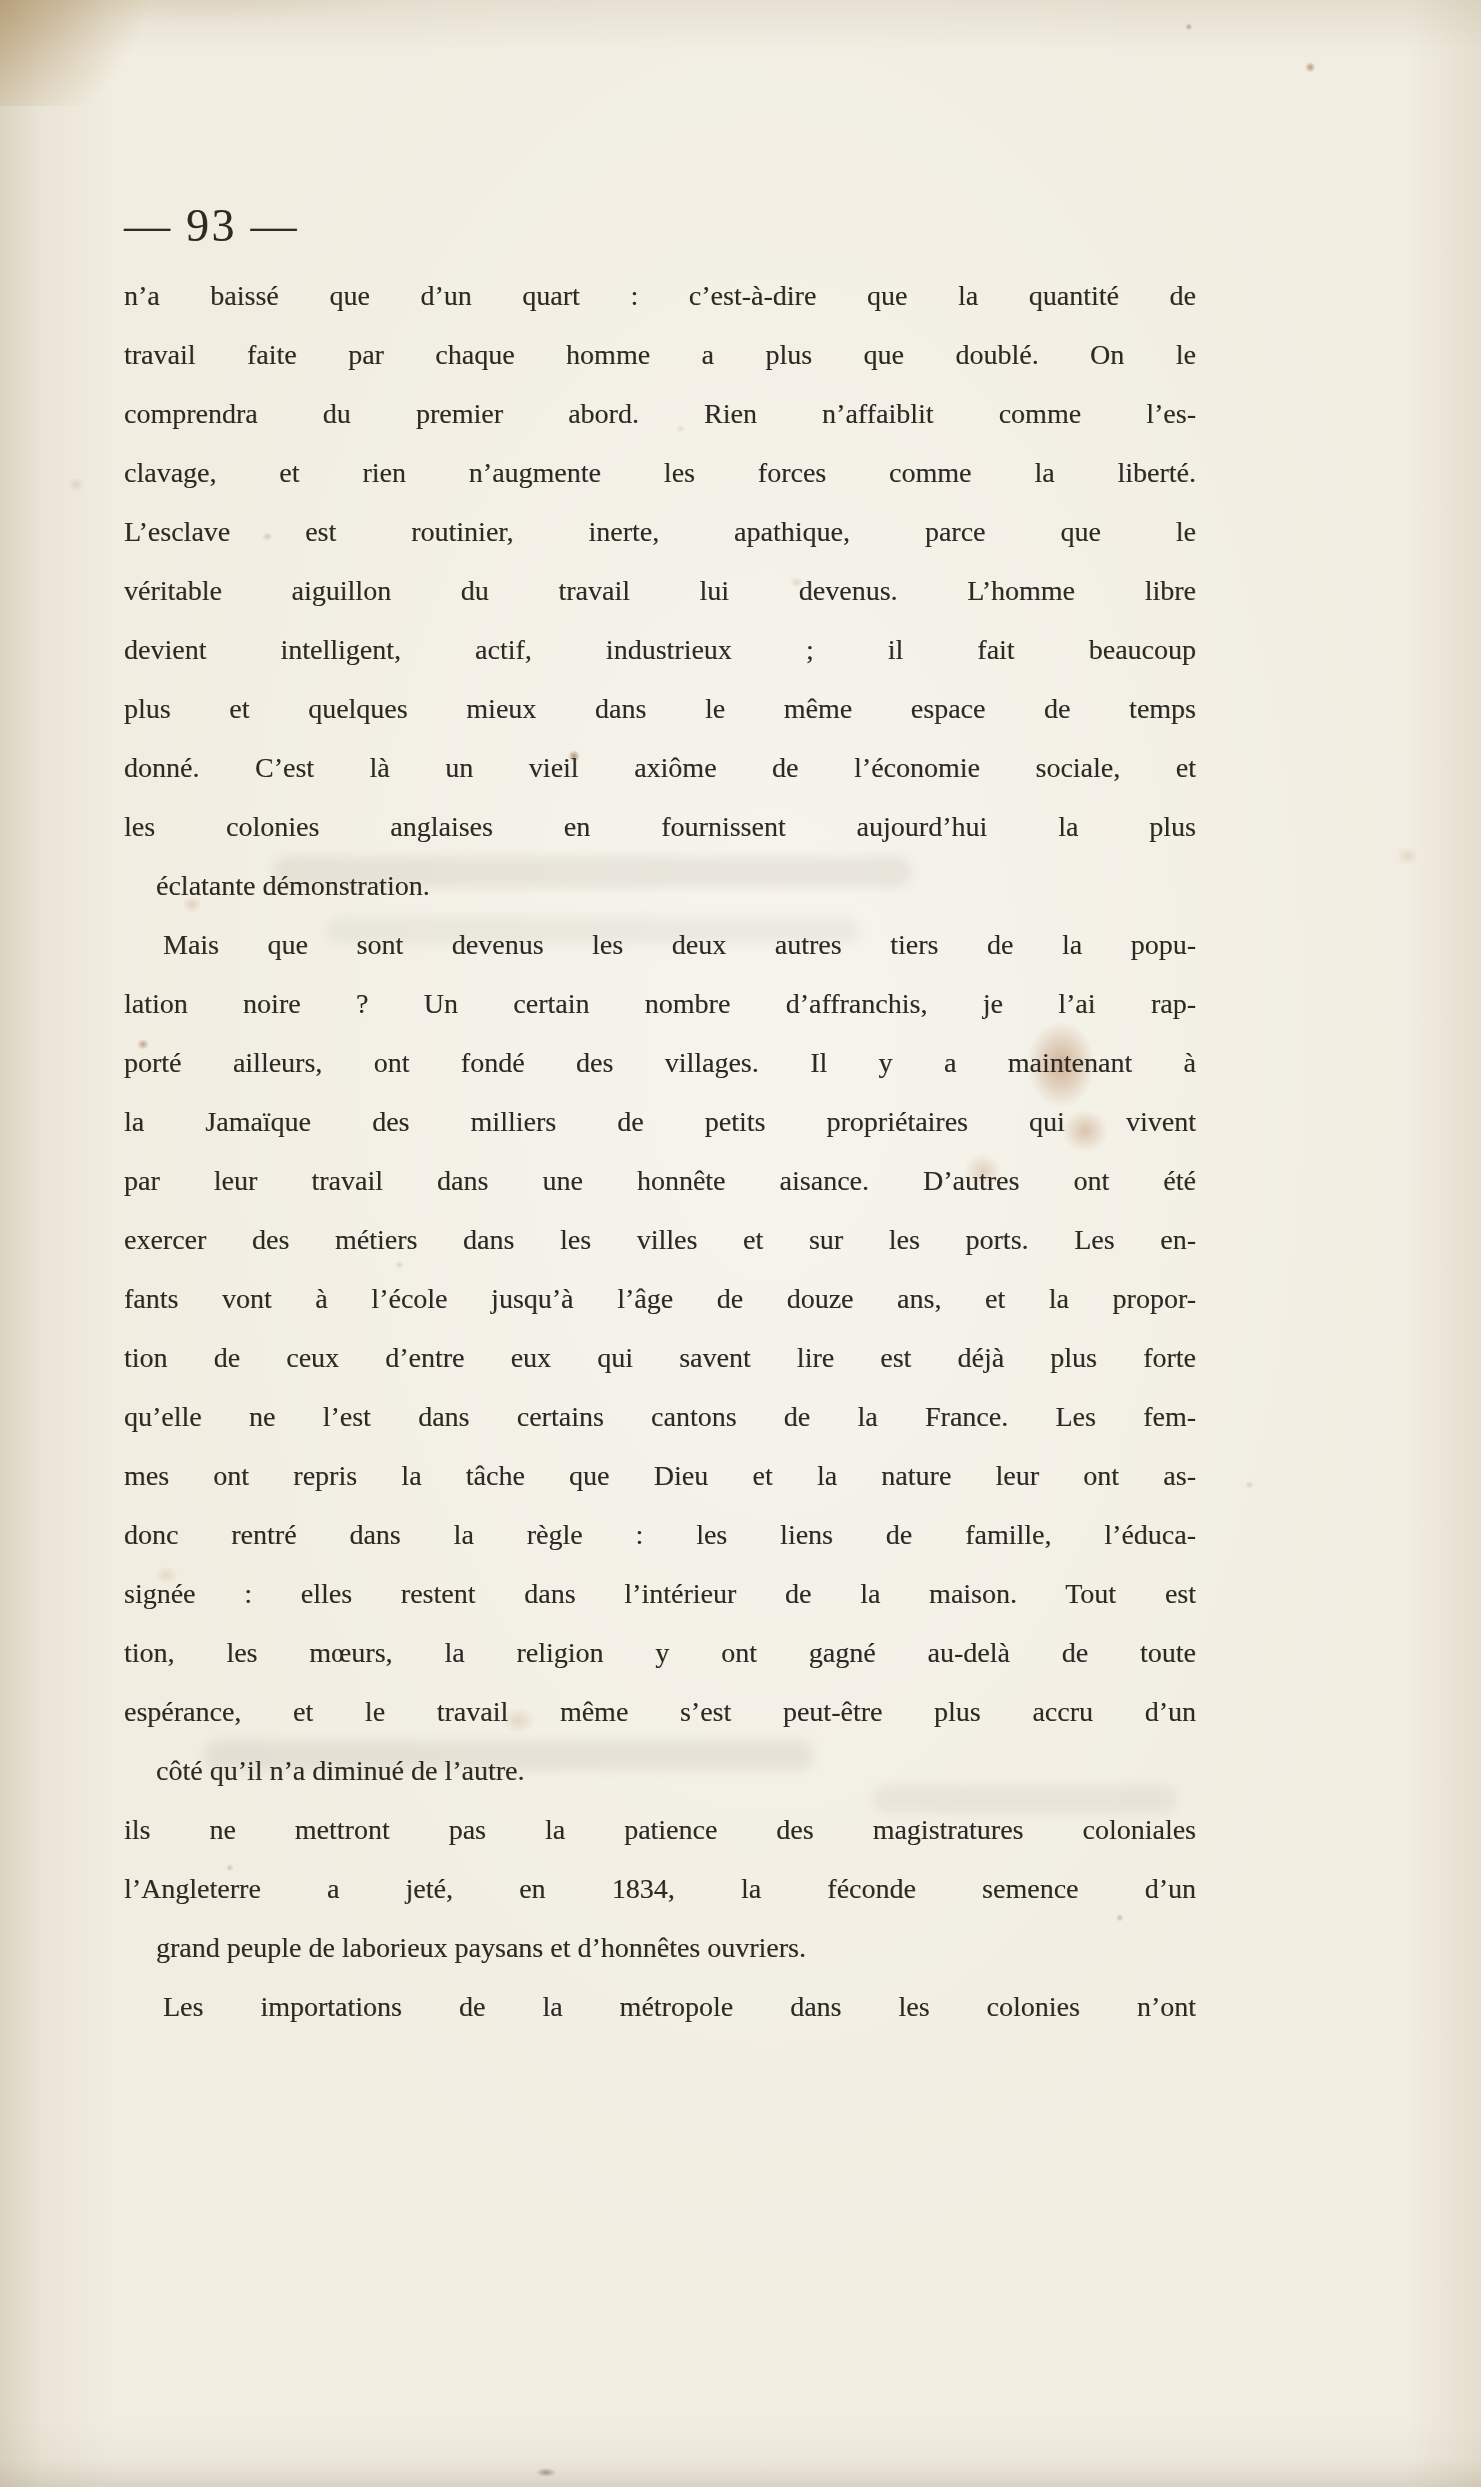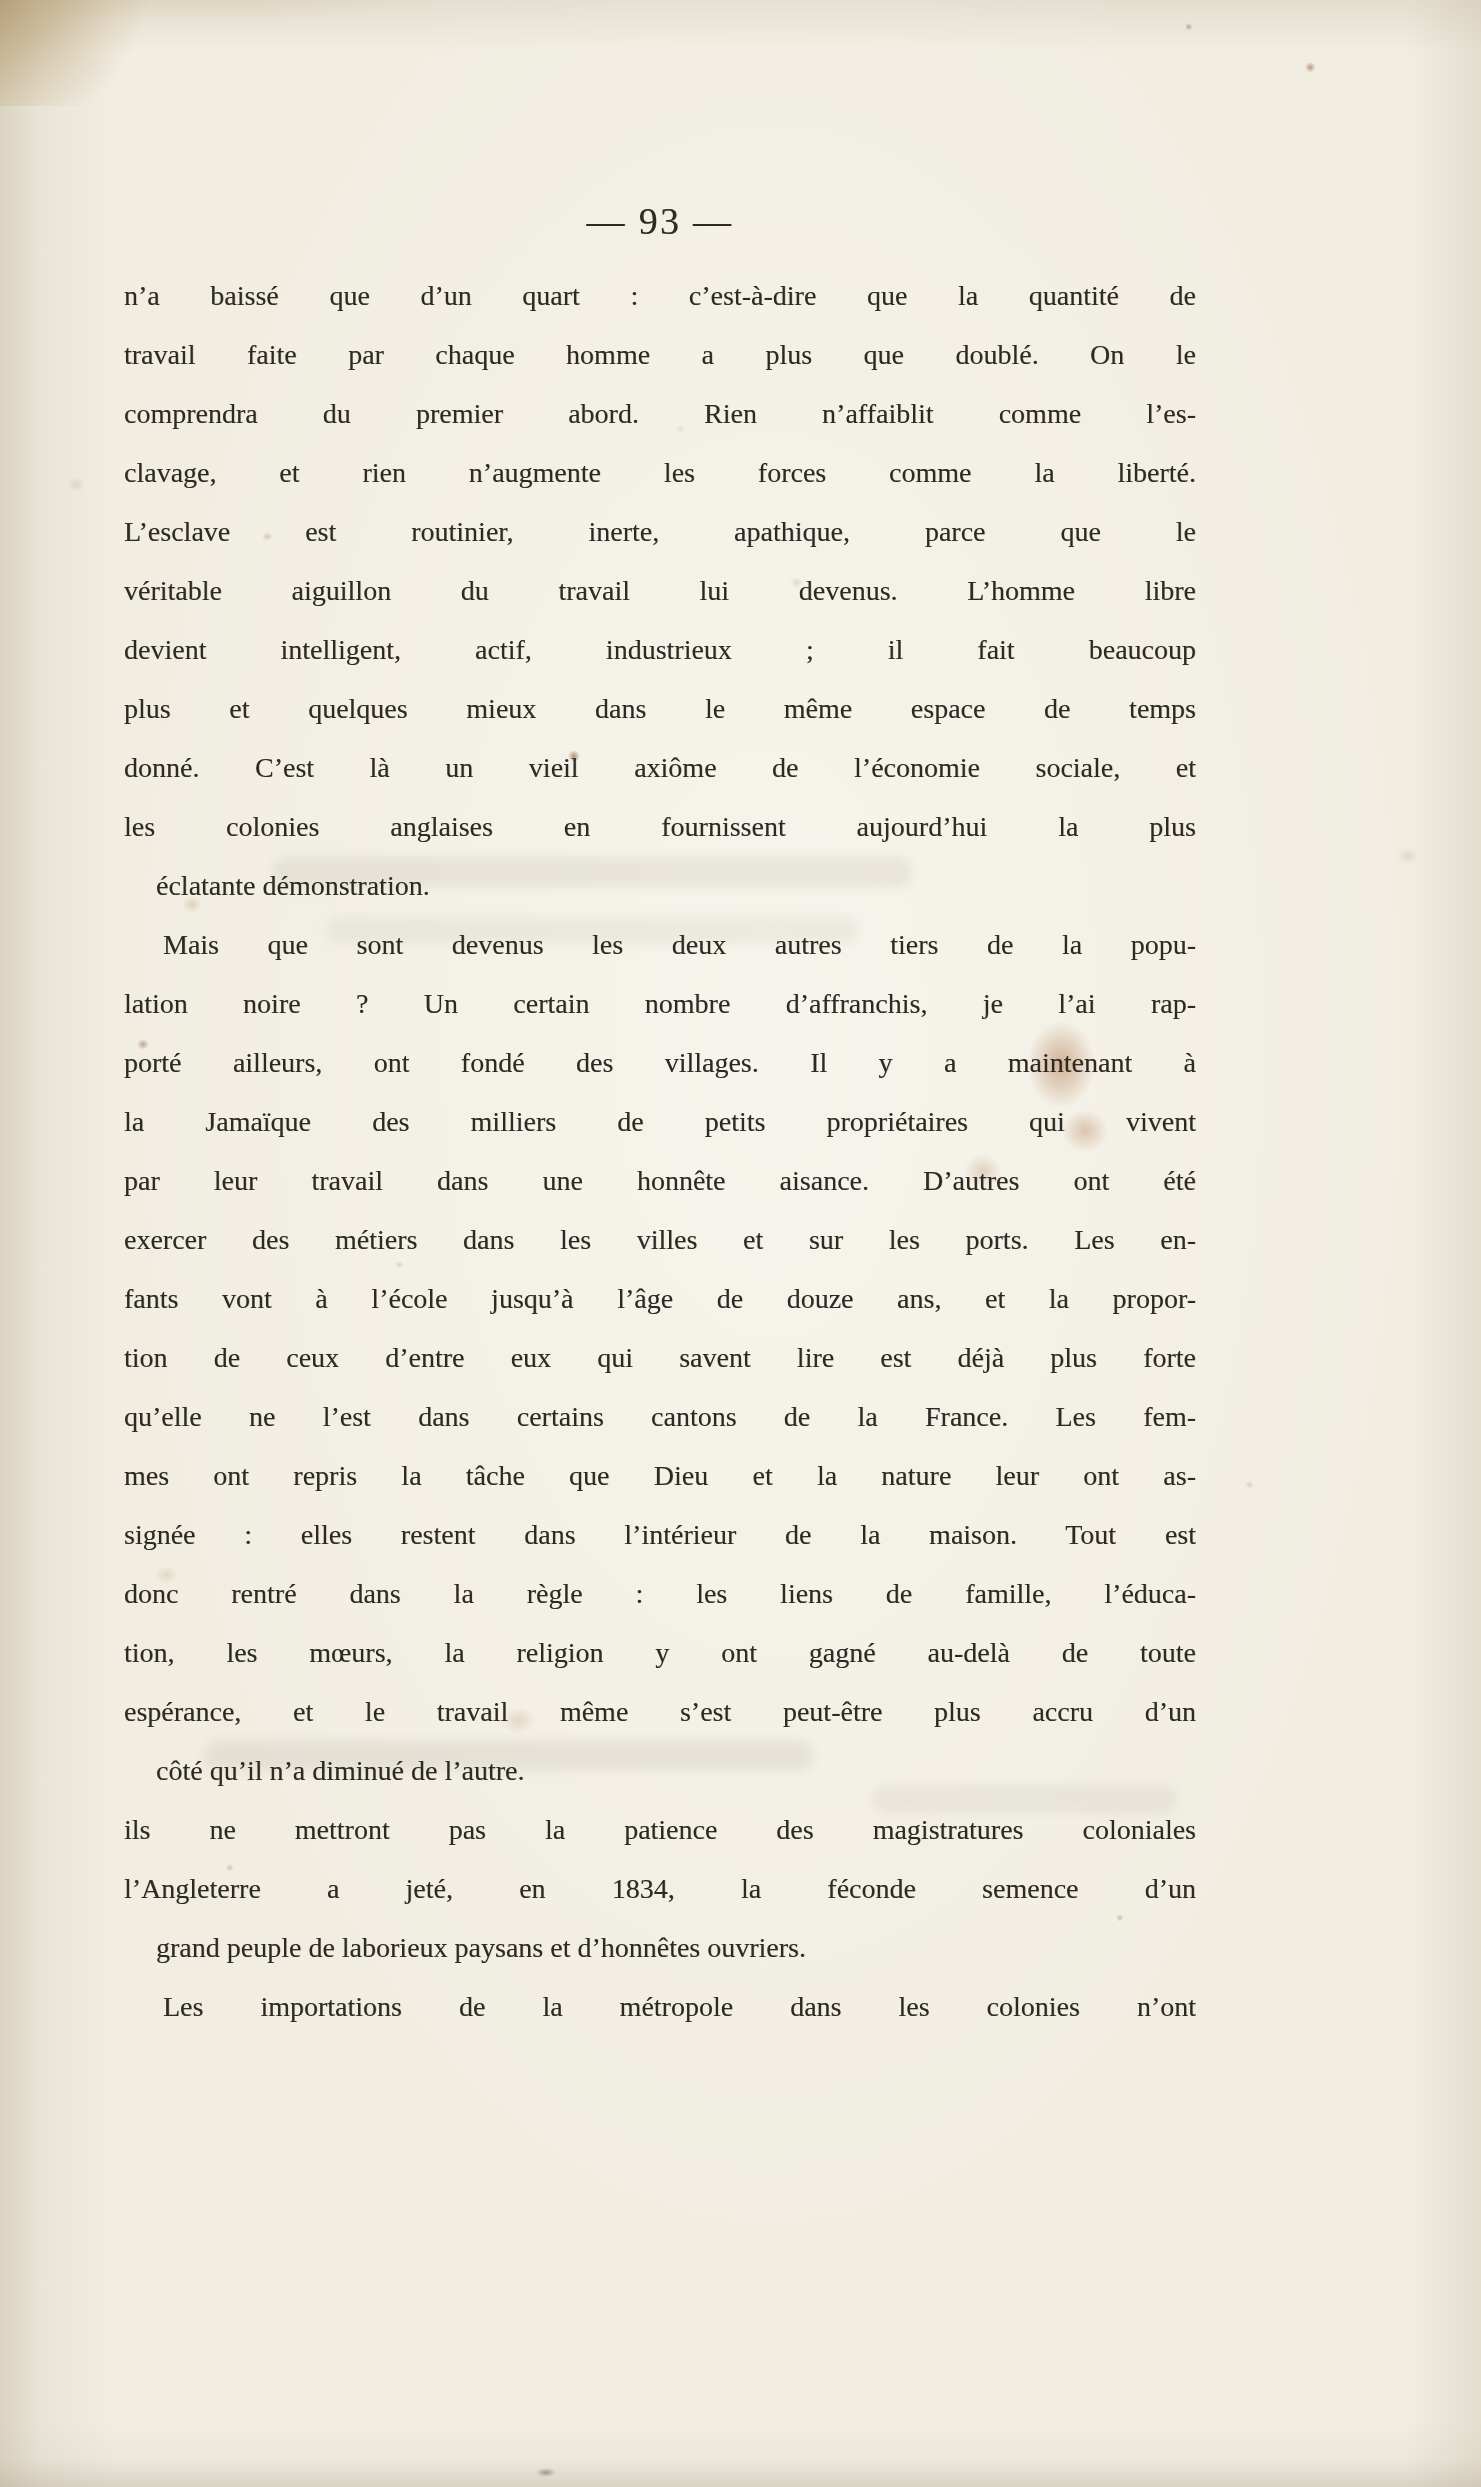--- a/index.html
+++ b/index.html
@@ -90,22 +90,22 @@
   .g1 { left: 273px;  top: 857px; width: 638px; height: 30px; }
   .g2 { left: 327px;  top: 917px; width: 532px; height: 27px; background: rgba(118,108,88,0.07); }
   .g3 { left: 205px;  top: 1741px; width: 608px; height: 29px; }
   .g4 { left: 873px; top: 1786px; width: 304px; height: 27px; background: rgba(118,108,88,0.08); }
   
   .pagenum {
     position: absolute;
     top: 199px;
     left: 124px;
     width: 1072px;
-    text-align: center;
-    font-size: 38px;
+    text-align: left;
+    font-size: 46px;
     letter-spacing: 2.3px;
     color: #2d2a24;
     text-shadow: 0.4px 0.4px 0.6px rgba(45,40,30,0.35);
   }
   
   .textblock {
     position: absolute;
     top: 266px;
     left: 124px;
     width: 1072px;
@@ -150,22 +150,22 @@
       <div class="line indent">Mais que sont devenus les deux autres tiers de la popu-</div>
       <div class="line">lation noire ? Un certain nombre d’affranchis, je l’ai rap-</div>
       <div class="line">porté ailleurs, ont fondé des villages. Il y a maintenant à</div>
       <div class="line">la Jamaïque des milliers de petits propriétaires qui vivent</div>
       <div class="line">par leur travail dans une honnête aisance. D’autres ont été</div>
       <div class="line">exercer des métiers dans les villes et sur les ports. Les en-</div>
       <div class="line">fants vont à l’école jusqu’à l’âge de douze ans, et la propor-</div>
       <div class="line">tion de ceux d’entre eux qui savent lire est déjà plus forte</div>
       <div class="line">qu’elle ne l’est dans certains cantons de la France. Les fem-</div>
       <div class="line">mes ont repris la tâche que Dieu et la nature leur ont as-</div>
+      <div class="line">donc rentré dans la règle : les liens de famille, l’éduca-</div>
       <div class="line">signée : elles restent dans l’intérieur de la maison. Tout est</div>
-      <div class="line">donc rentré dans la règle : les liens de famille, l’éduca-</div>
       <div class="line">tion, les mœurs, la religion y ont gagné au-delà de toute</div>
       <div class="line">espérance, et le travail même s’est peut-être plus accru d’un</div>
       <div class="line endline">côté qu’il n’a diminué de l’autre.</div>
       <div class="line">ils ne mettront pas la patience des magistratures coloniales</div>
       <div class="line">l’Angleterre a jeté, en 1834, la féconde semence d’un</div>
       <div class="line endline">grand peuple de laborieux paysans et d’honnêtes ouvriers.</div>
       <div class="line indent">Les importations de la métropole dans les colonies n’ont</div>
     </div>
 </div>
 

